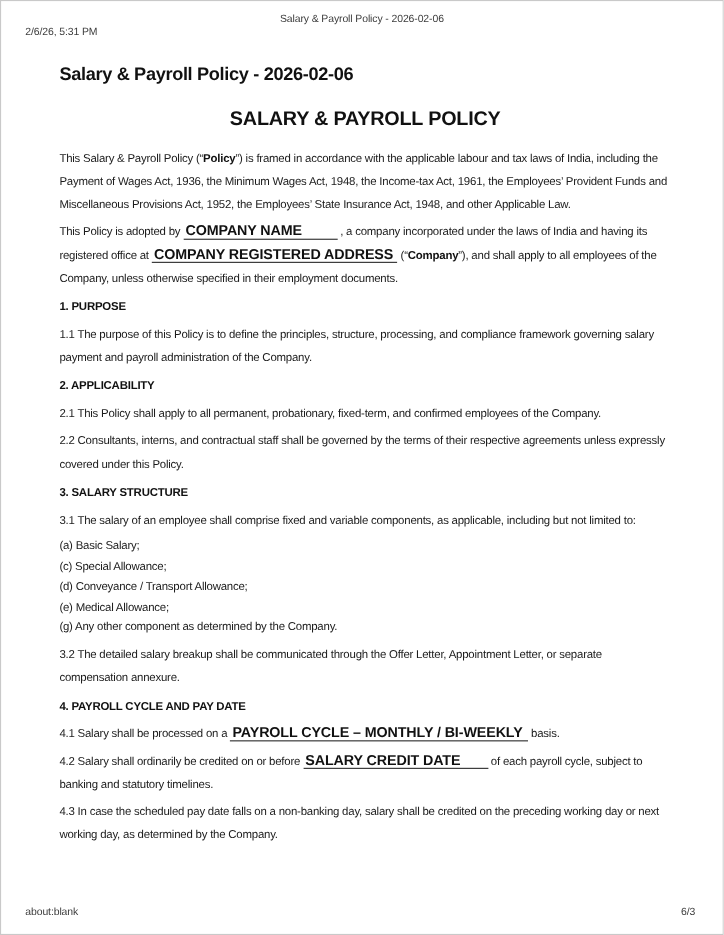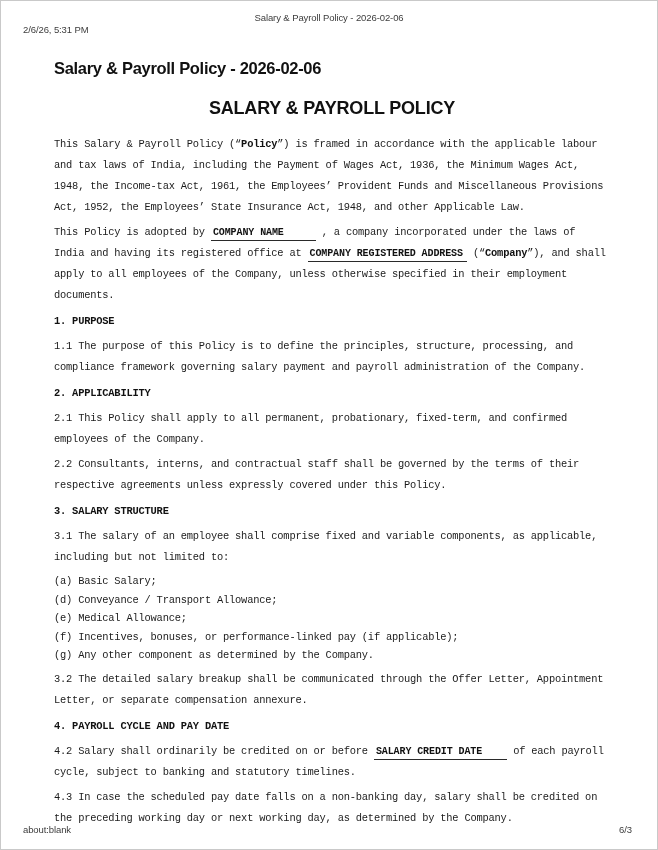--- a/index.html
+++ b/index.html
@@ -53,31 +53,30 @@
     font-weight: bold;
     letter-spacing: -0.2px;
     line-height: 18px;
     color: #111;
   }
   #blocks p {
     font-size: 10.4px;
     letter-spacing: -0.2px;
     line-height: 21px;
     margin-top: 4px;
-    font-family: Liberation Mono, monospace;
   }
   #blocks > p:first-child { margin-top: 17px; }
   #blocks p.h { font-weight: bold; margin-top: 5px; color: #111; }
   #blocks .list { margin-top: 4px; }
   #blocks .list p { margin-top: 0; line-height: 18.5px; }
   .b { font-weight: bold; color: #111; }
   .blank {
     display: inline-block;
     font-weight: bold;
-    font-size: 10px;
+    font-size: 13px;
     letter-spacing: -0.1px;
     line-height: 13px;
     color: #111;
     border-bottom: 1px solid var(--blank-line, #2a2a2a);
     padding: 0 0 1px 2px;
     white-space: nowrap;
     vertical-align: baseline;
   }
 </style>
 </head>
@@ -98,27 +97,28 @@
         <p><span>This Policy is adopted by </span><span class="blank" style="padding-right: 32px;">COMPANY NAME</span><span> , a company incorporated under the laws of India and having its registered office at </span><span class="blank" style="padding-right: 4px;">COMPANY REGISTERED ADDRESS</span><span> (“</span><span class="b">Company</span><span>”), and shall apply to all employees of the Company, unless otherwise specified in their employment documents.</span></p>
         <p class="h">1. PURPOSE</p>
         <p><span>1.1 The purpose of this Policy is to define the principles, structure, processing, and compliance framework governing salary payment and payroll administration of the Company.</span></p>
         <p class="h">2. APPLICABILITY</p>
         <p><span>2.1 This Policy shall apply to all permanent, probationary, fixed-term, and confirmed employees of the Company.</span></p>
         <p><span>2.2 Consultants, interns, and contractual staff shall be governed by the terms of their respective agreements unless expressly covered under this Policy.</span></p>
         <p class="h">3. SALARY STRUCTURE</p>
         <p><span>3.1 The salary of an employee shall comprise fixed and variable components, as applicable, including but not limited to:</span></p>
         <div class="list">
           <p>(a) Basic Salary;</p>
+          <p>(c) Special Allowance;</p>
           <p>(d) Conveyance / Transport Allowance;</p>
           <p>(e) Medical Allowance;</p>
-          <p>(f) Incentives, bonuses, or performance-linked pay (if applicable);</p>
           <p>(g) Any other component as determined by the Company.</p>
         </div>
         <p><span>3.2 The detailed salary breakup shall be communicated through the Offer Letter, Appointment Letter, or separate compensation annexure.</span></p>
         <p class="h">4. PAYROLL CYCLE AND PAY DATE</p>
+        <p><span>4.1 Salary shall be processed on a </span><span class="blank" style="padding-right: 5px;">PAYROLL CYCLE – MONTHLY / BI-WEEKLY</span><span> basis.</span></p>
         <p><span>4.2 Salary shall ordinarily be credited on or before </span><span class="blank" style="padding-right: 25px;">SALARY CREDIT DATE</span><span> of each payroll cycle, subject to banking and statutory timelines.</span></p>
         <p><span>4.3 In case the scheduled pay date falls on a non-banking day, salary shall be credited on the preceding working day or next working day, as determined by the Company.</span></p>
       </div>
   </div>
 
   <div class="print-footer">
     <span class="pf-url">about:blank</span>
     <span class="pf-page">6/3</span>
   </div>
 

